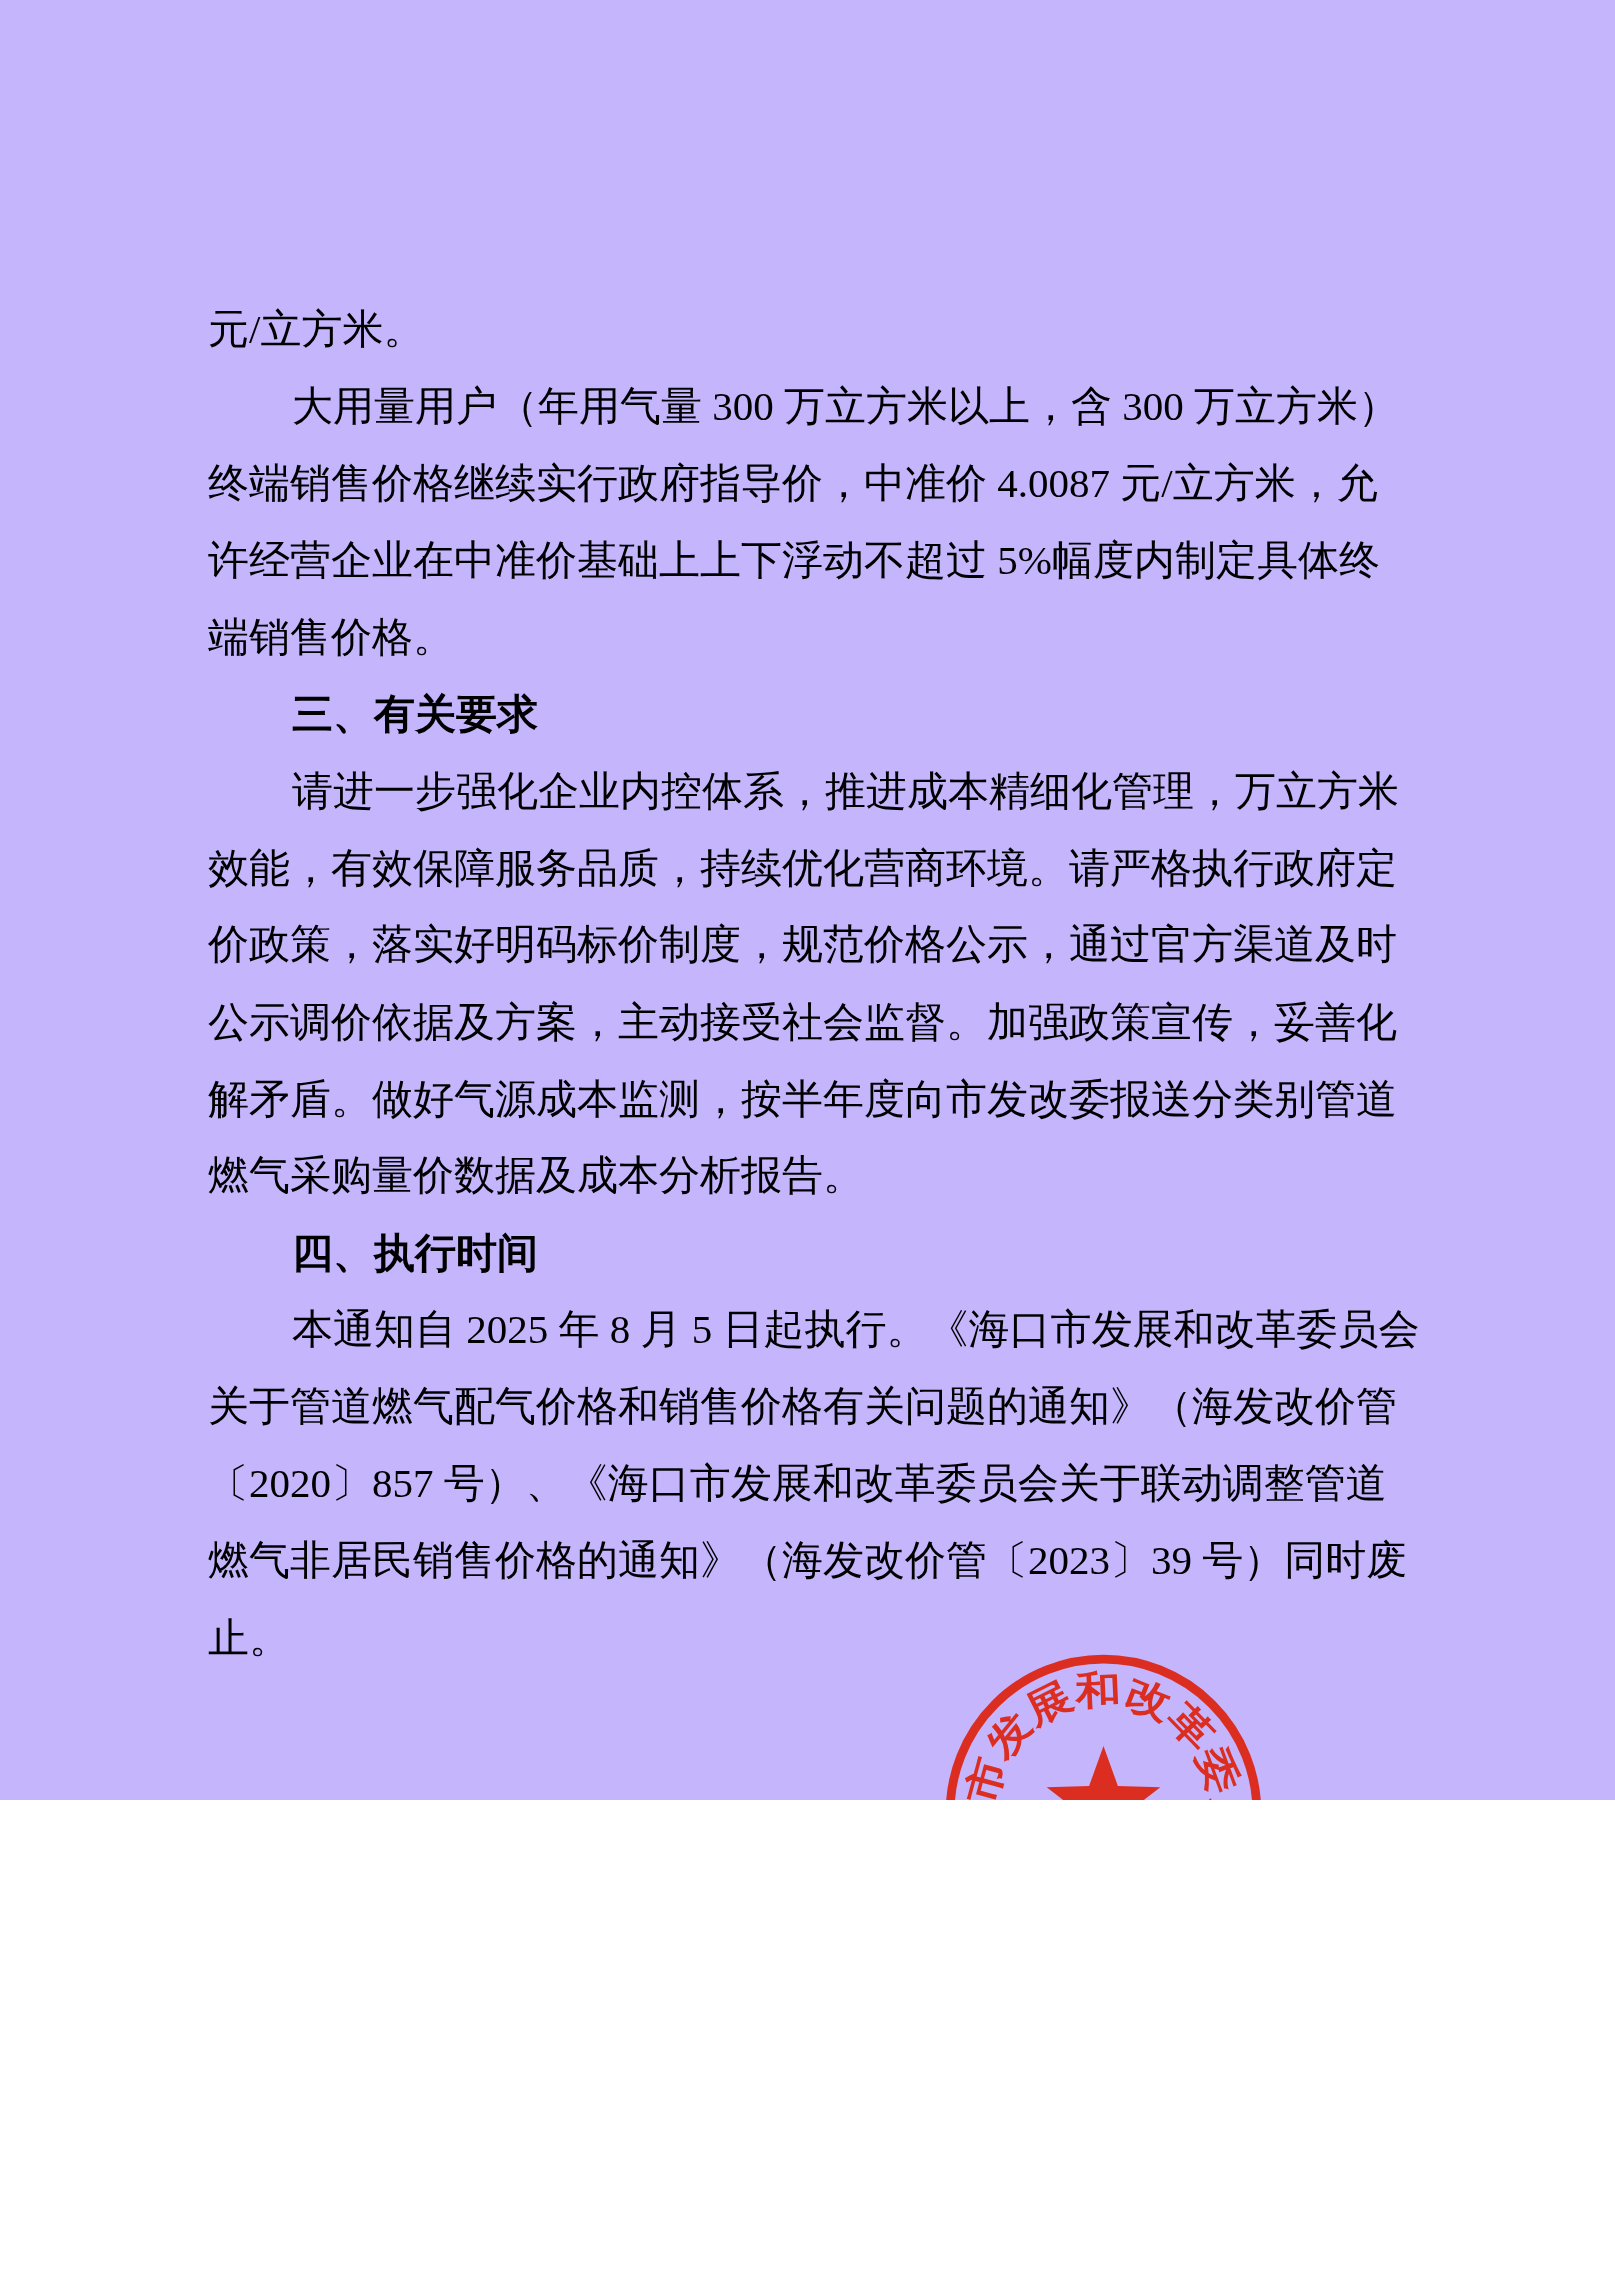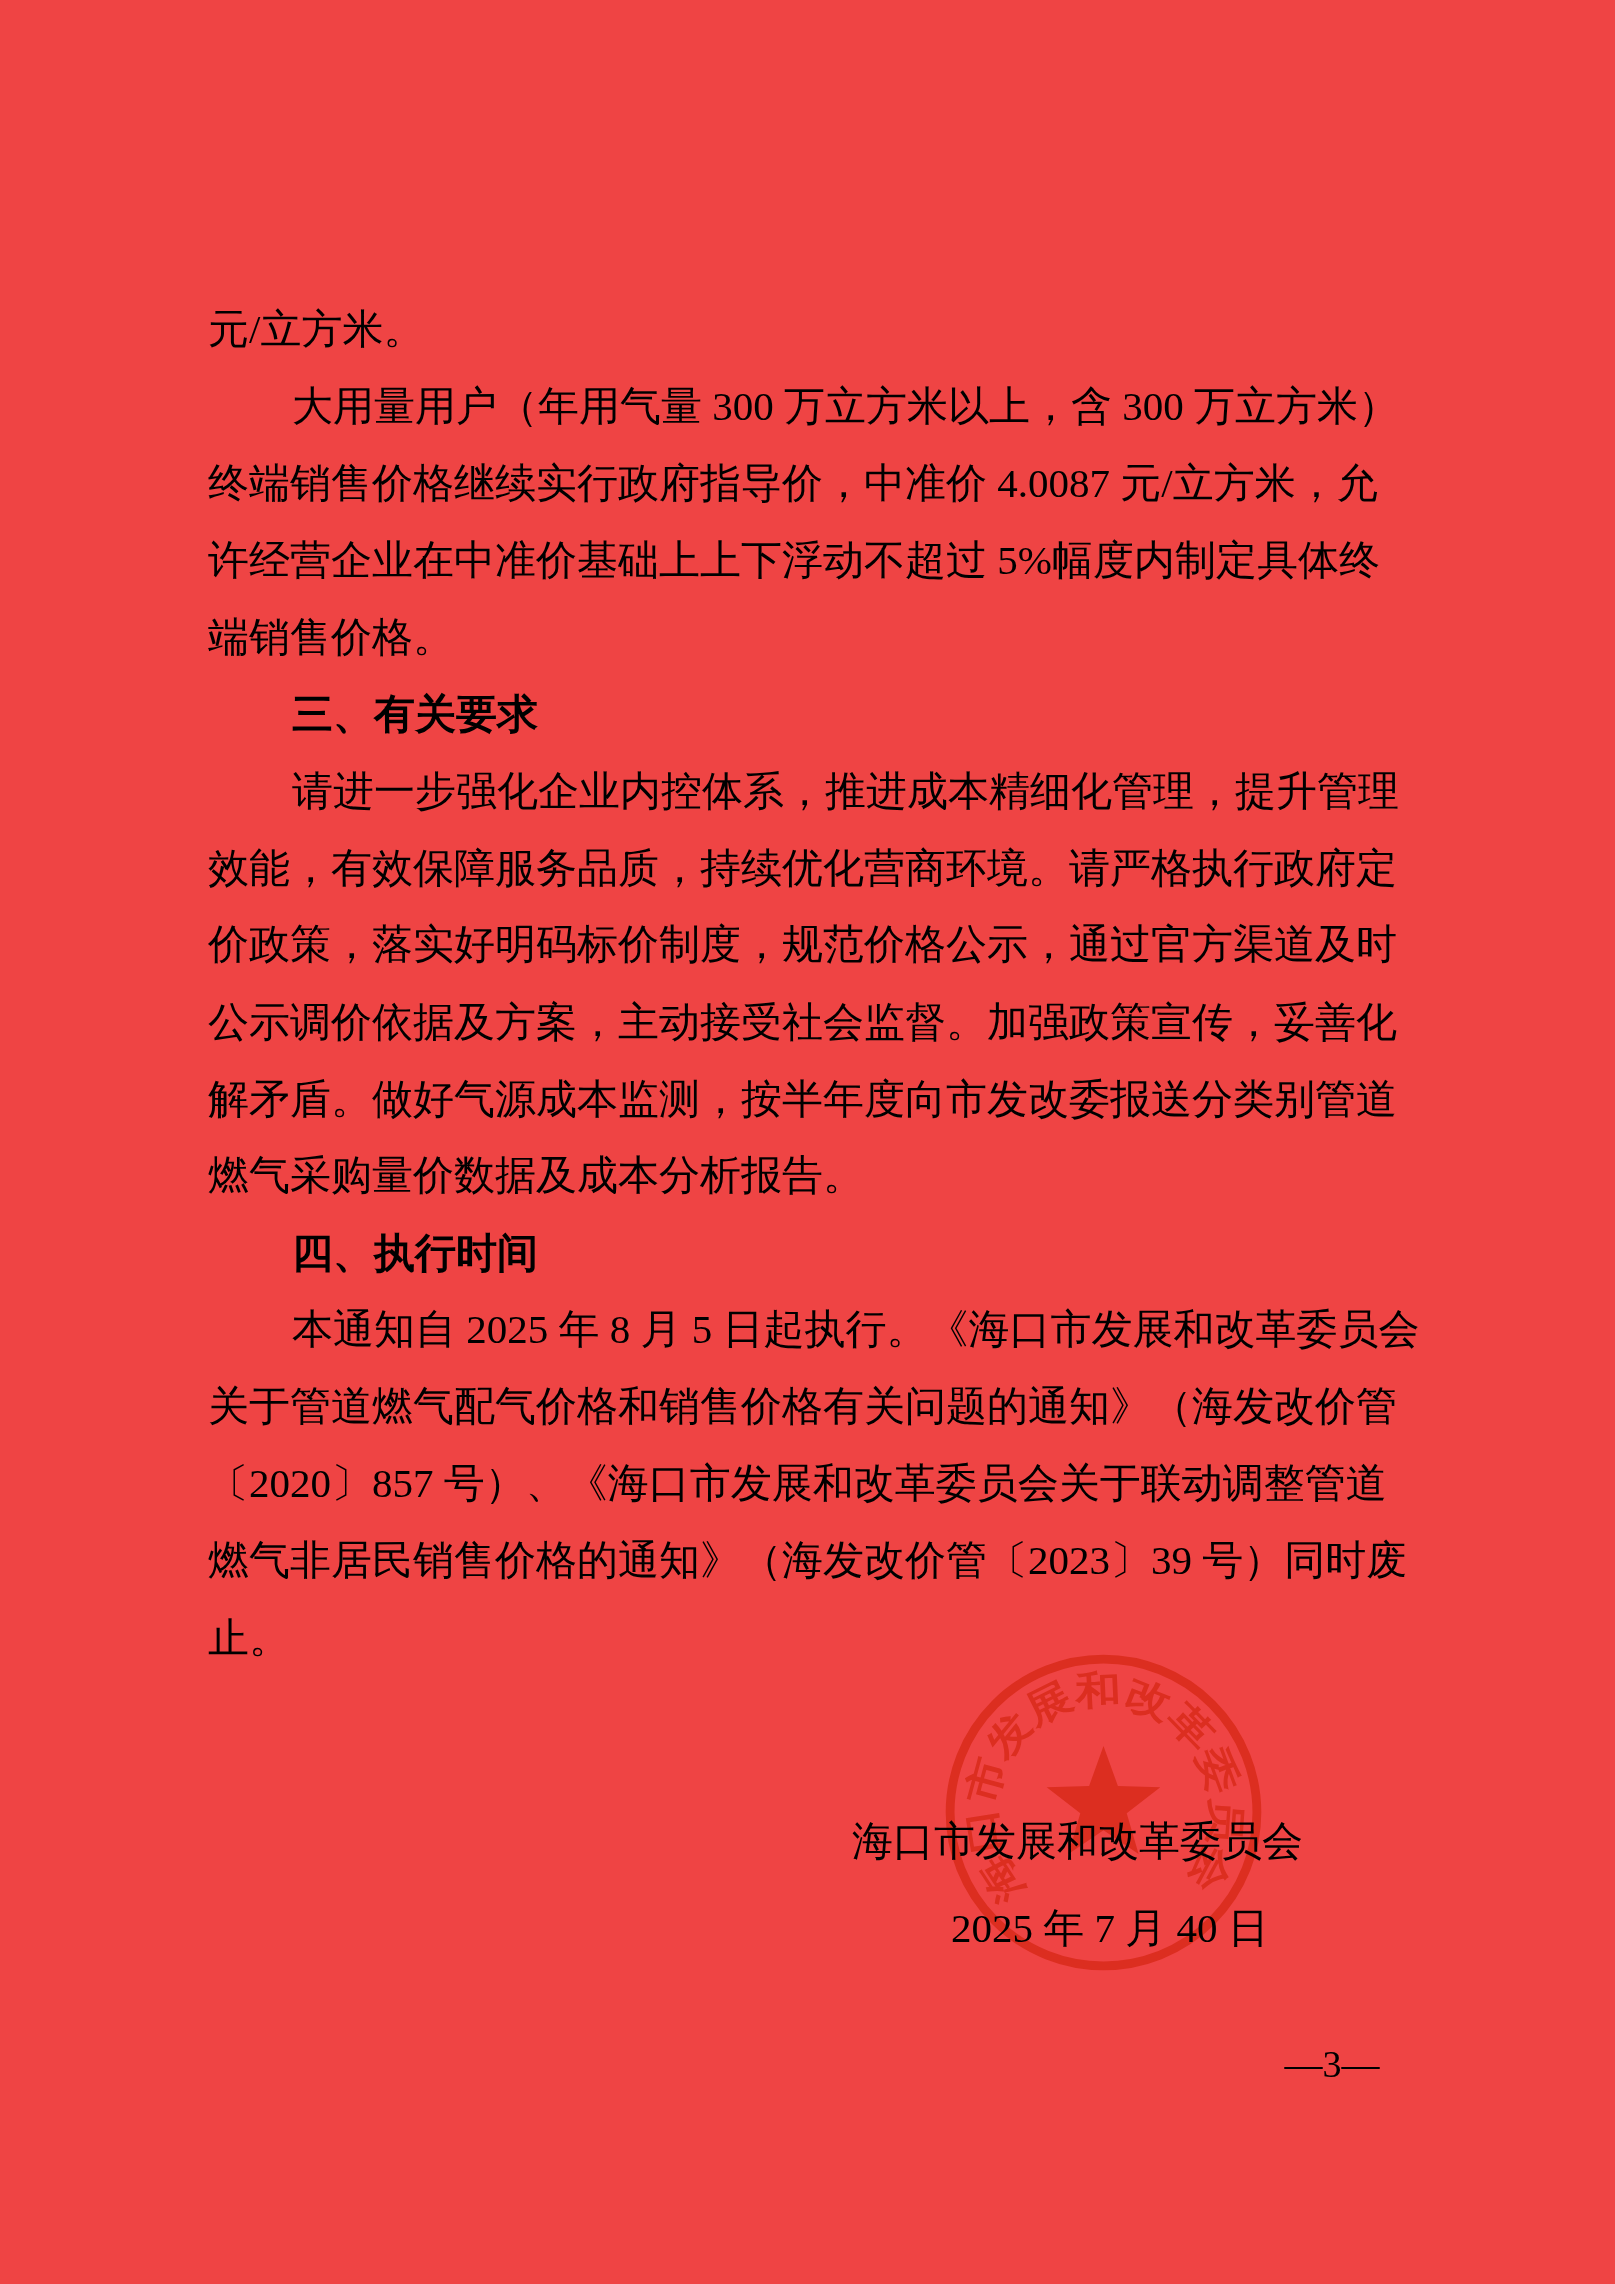--- a/index.html
+++ b/index.html
@@ -1,19 +1,19 @@
 <!DOCTYPE html>
 <html style="font-size:11px"><head>
 <meta charset="utf-8">
 <style>
   html,body { margin:0; padding:0; background:#ffffff; }
   .page {
     position:relative;
-    width:1616px; height:2284px;
-    background:#ef4444;
+    width:1616px; height:1800px;
+    background:#c4b5fd;
     overflow:hidden;
     font-family:"Liberation Serif","DejaVu Serif",serif;
   }
   .line {
     position:absolute;
     left:208px;
     font-size:41px;
     line-height:42px;
     color:#000;
     white-space:nowrap;
@@ -62,21 +62,21 @@
 <body>
 
 <div class="page">
 
   <div class="line" style="top:308px">元/立方米。</div>
   <div class="line ind" style="top:385px">大用量用户（年用气量 300 万立方米以上，含 300 万立方米）</div>
   <div class="line" style="top:462px">终端销售价格继续实行政府指导价，中准价 4.0087 元/立方米，允</div>
   <div class="line" style="top:539px">许经营企业在中准价基础上上下浮动不超过 5%幅度内制定具体终</div>
   <div class="line" style="top:616px">端销售价格。</div>
   <div class="line ind heading" style="top:693px">三、有关要求</div>
-  <div class="line ind" style="top:770px">请进一步强化企业内控体系，推进成本精细化管理，提升管理</div>
+  <div class="line ind" style="top:770px">请进一步强化企业内控体系，推进成本精细化管理，万立方米</div>
   <div class="line" style="top:847px">效能，有效保障服务品质，持续优化营商环境。请严格执行政府定</div>
   <div class="line" style="top:923px">价政策，落实好明码标价制度，规范价格公示，通过官方渠道及时</div>
   <div class="line" style="top:1001px">公示调价依据及方案，主动接受社会监督。加强政策宣传，妥善化</div>
   <div class="line" style="top:1078px">解矛盾。做好气源成本监测，按半年度向市发改委报送分类别管道</div>
   <div class="line" style="top:1154px">燃气采购量价数据及成本分析报告。</div>
   <div class="line ind heading" style="top:1232px">四、执行时间</div>
   <div class="line ind" style="top:1308px">本通知自 2025 年 8 月 5 日起执行。《海口市发展和改革委员会</div>
   <div class="line" style="top:1385px">关于管道燃气配气价格和销售价格有关问题的通知》（海发改价管</div>
   <div class="line" style="top:1462px">〔2020〕857 号）、《海口市发展和改革委员会关于联动调整管道</div>
   <div class="line" style="top:1539px">燃气非居民销售价格的通知》（海发改价管〔2023〕39 号）同时废</div>

